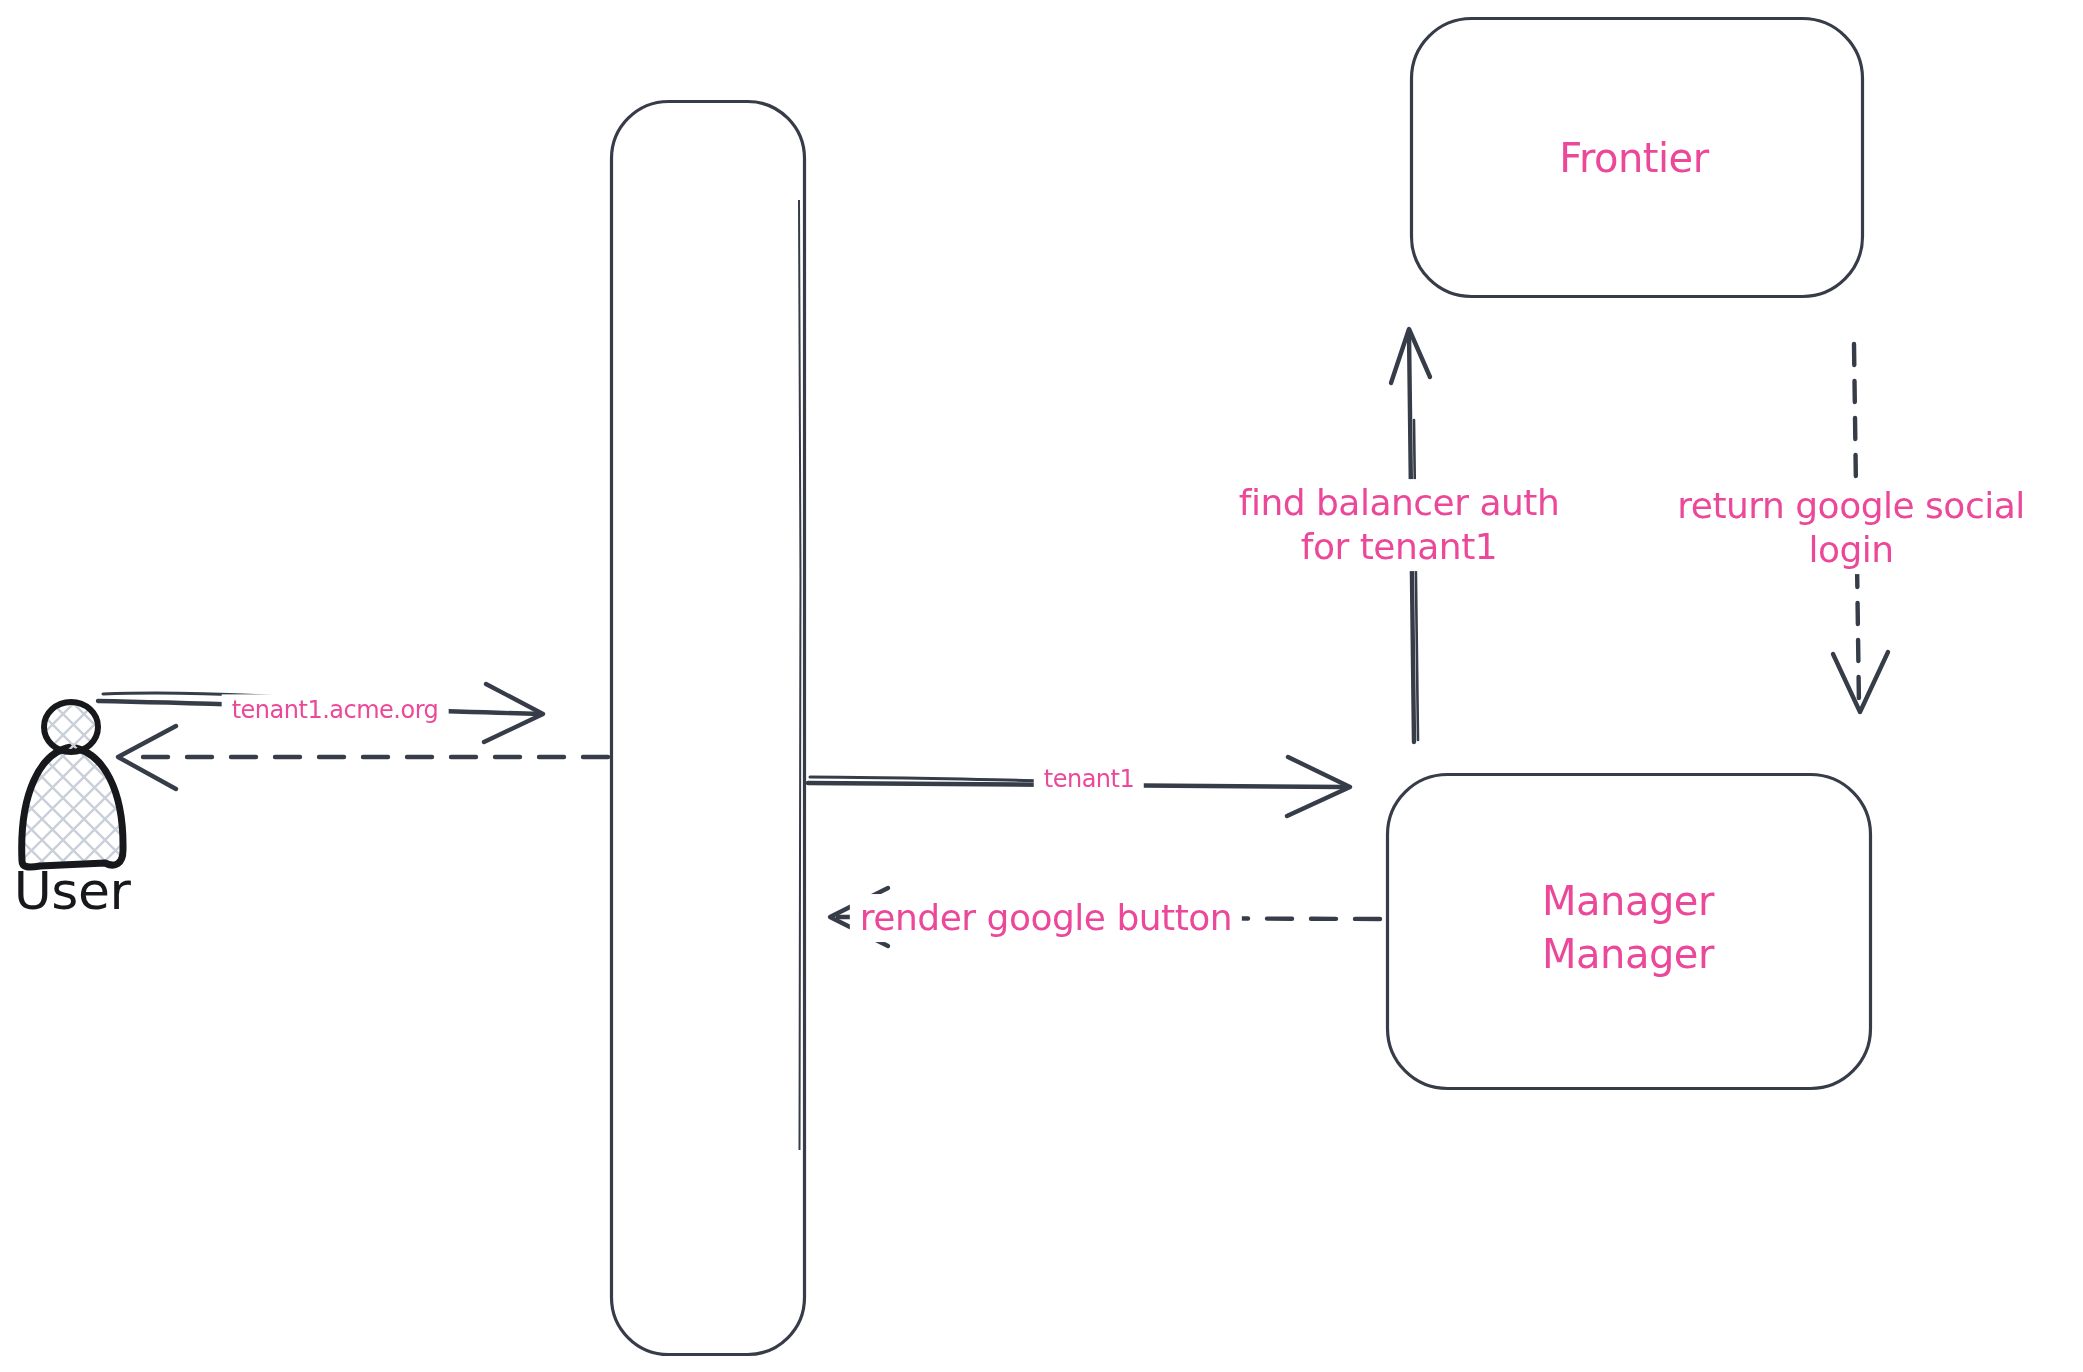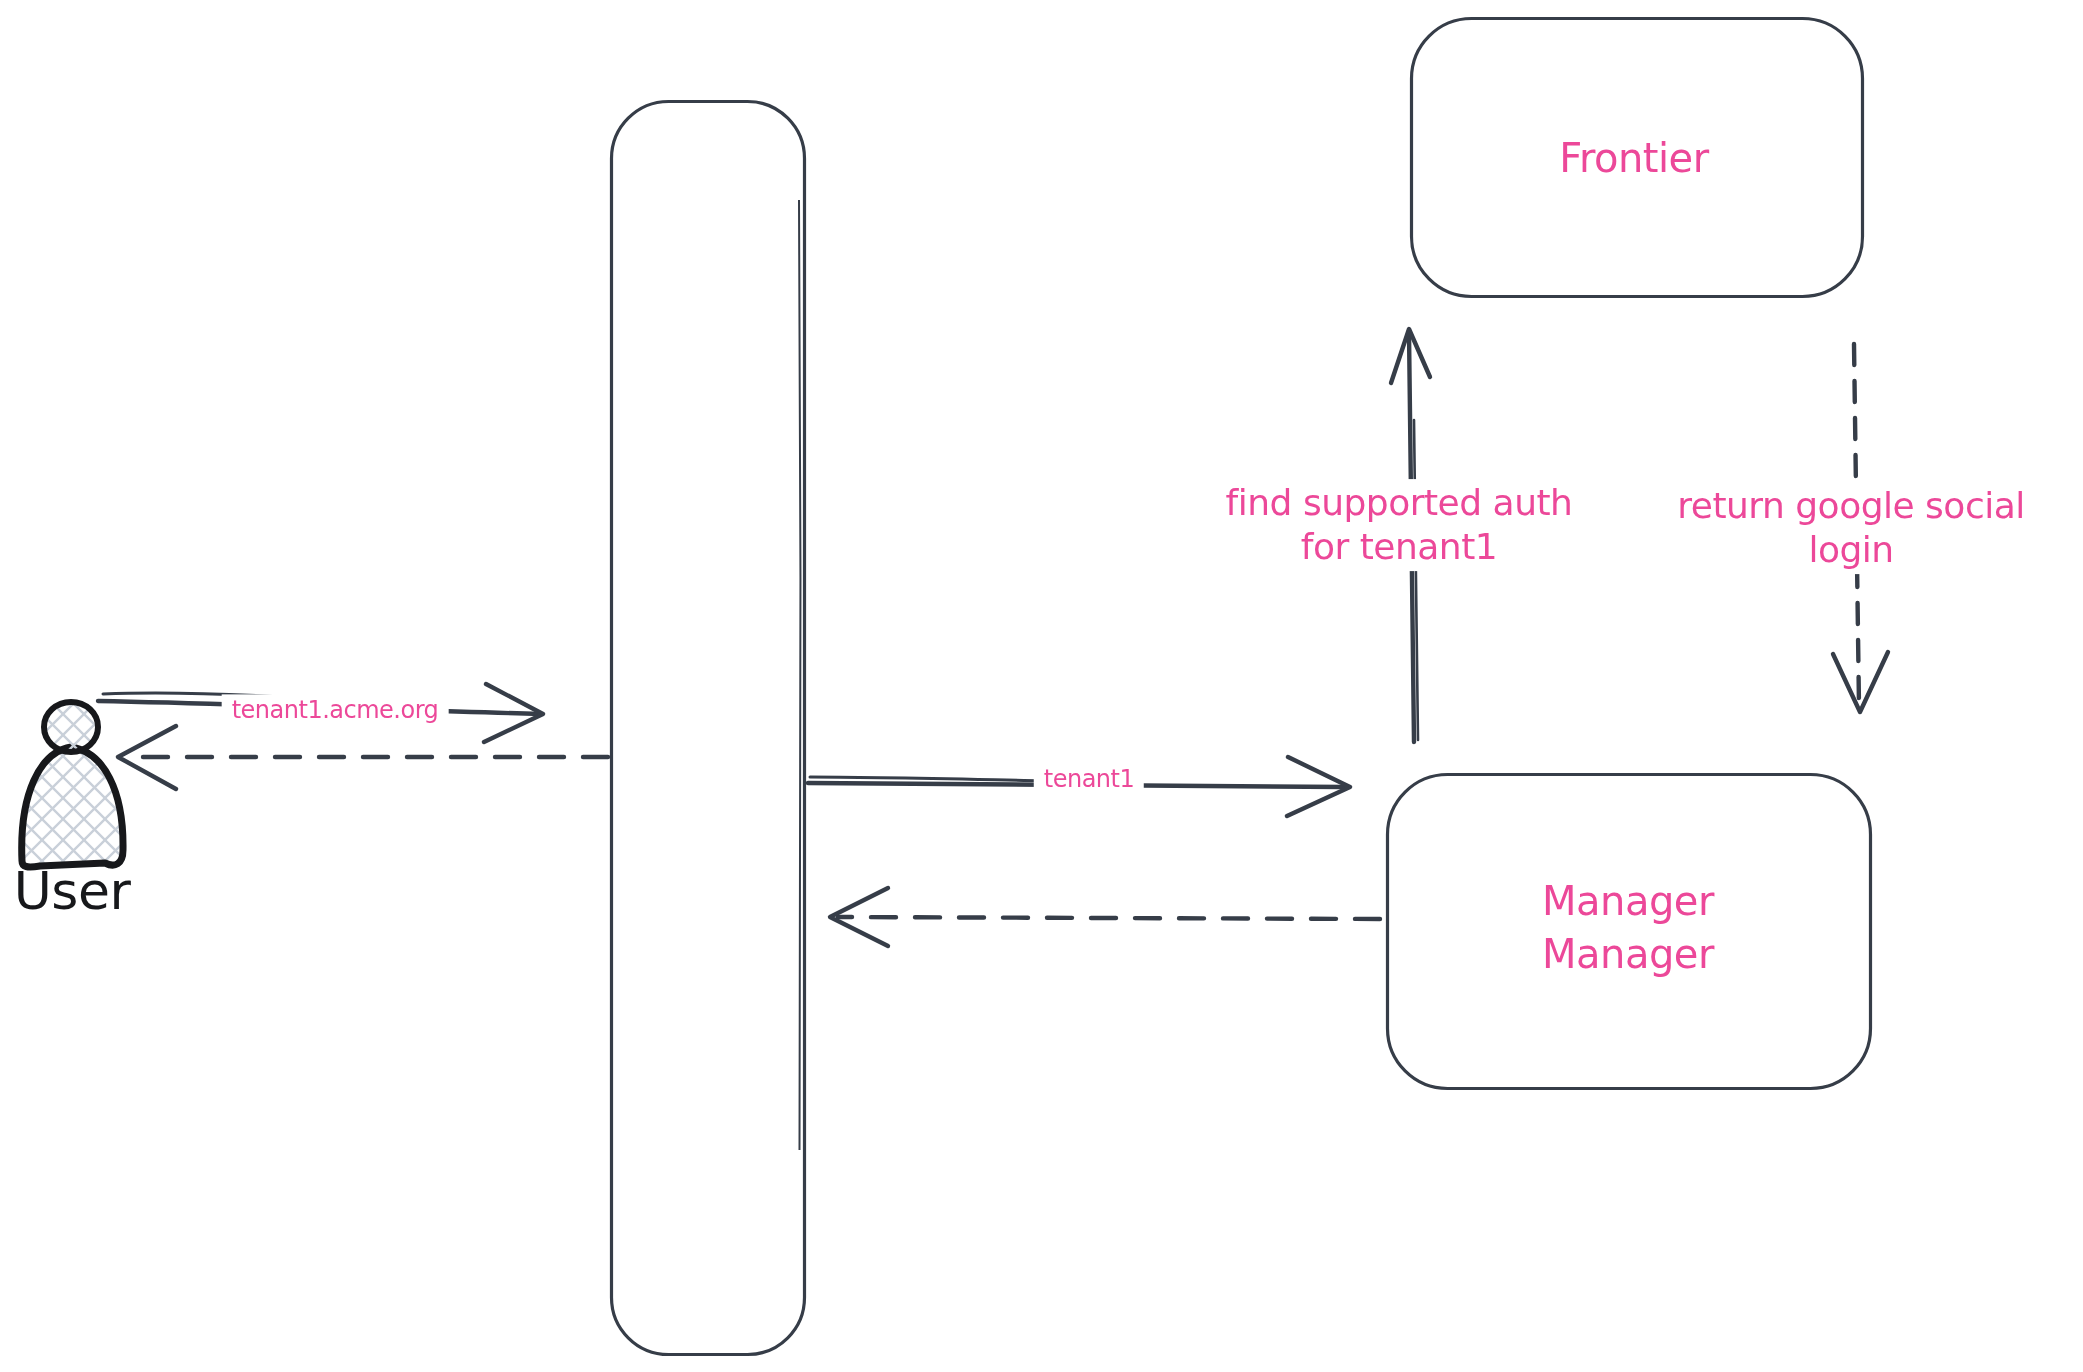--- a/index.html
+++ b/index.html
@@ -112,23 +112,24 @@
 
   <div class="lbl node-lbl" style="left:1628px; top:928px; line-height:1.32;">
     <span>Manager</span>
     <span>Manager</span>
   </div>
 
   <div class="lbl edge-lbl" style="left:335px; top:711px;">tenant1.acme.org</div>
 
   <div class="lbl edge-lbl" style="left:1089px; top:780px;">tenant1</div>
 
+  <div class="lbl edge-lbl small" style="left:1046px; top:918px;">render google button</div>
 
   <div class="lbl edge-lbl small" style="left:1399px; top:525px;">
-    <span>find supported auth</span>
+    <span>find balancer auth</span>
     <span>for tenant1</span>
   </div>
 
   <div class="lbl edge-lbl small" style="left:1851px; top:528px;">
     <span>return google social</span>
     <span>login</span>
   </div>
 
 </div>
 

